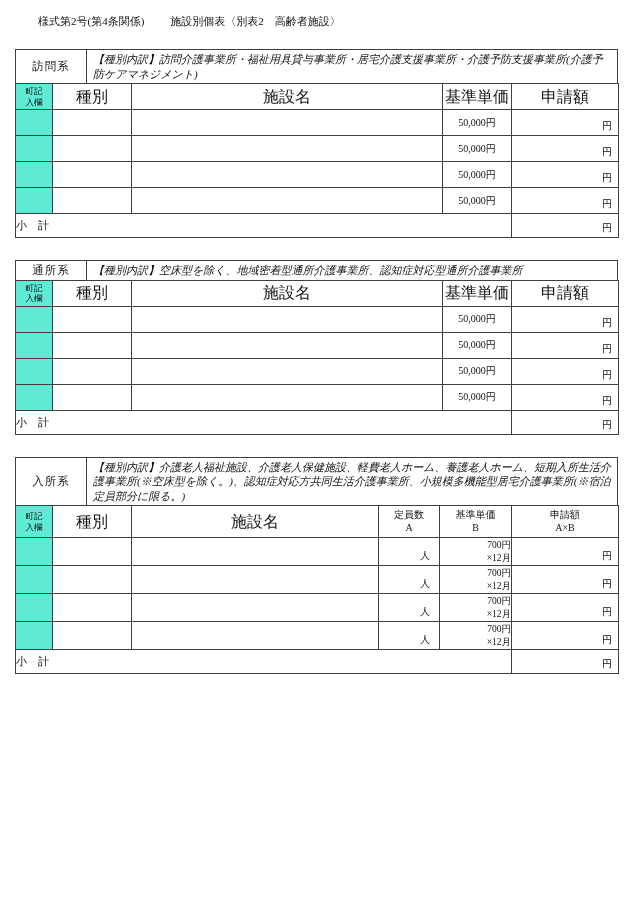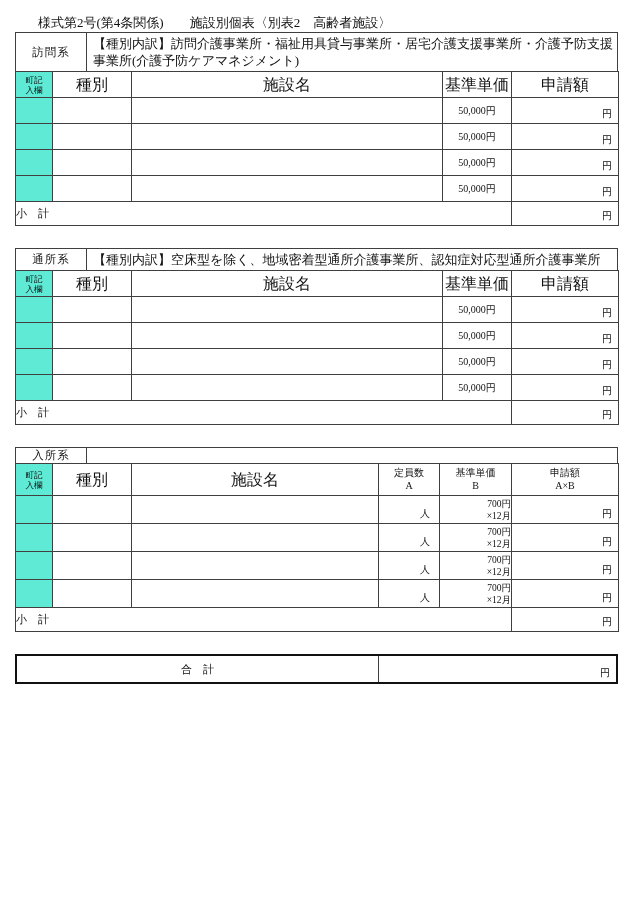--- a/index.html
+++ b/index.html
@@ -5,34 +5,34 @@
   * { box-sizing: border-box; margin: 0; padding: 0; }
   html, body { background: #ffffff; }
   body {
     width: 630px; height: 903px;
     font-family: "Liberation Serif", "DejaVu Serif", serif;
     color: #111111;
     position: relative;
   }
   .page { padding: 14px 12px 0 15px; }
 
-  .doc-title { font-size: 13px; white-space: nowrap; margin-left: 23px; }
+  .doc-title { font-size: 11px; white-space: nowrap; margin-left: 23px; margin-bottom: 20px; }
   .doc-title .part2 { margin-left: 26px; }
 
   .section { width: 603px; margin-bottom: 22px; }
 
   
   .sec-head { display: flex; border: 1px solid #3f3f3f; border-bottom: none; }
   .sec-name {
     width: 71px; min-width: 71px;
     border-right: 1px solid #3f3f3f;
     display: flex; align-items: center; justify-content: center;
     font-size: 11.5px; letter-spacing: 1px;
   }
-  .sec-desc { flex: 1; padding: 2px 4px 2px 6px; font-size: 13px; line-height: 1.32; }
+  .sec-desc { flex: 1; padding: 2px 4px 2px 6px; font-size: 11px; line-height: 1.32; font-style: italic; }
 
   table { border-collapse: collapse; table-layout: fixed; width: 603px; }
   td { border: 1px solid #3f3f3f; padding: 0; overflow: hidden; }
   .shaded { background: #5eead4; }
 
   .colhead td { text-align: center; vertical-align: middle; font-size: 16px; line-height: 1.25; }
   .colhead .town-head { font-size: 8.5px; line-height: 1.2; }
   .colhead .two-line { font-size: 10px; line-height: 1.25; }
   tr.colhead-1 { height: 26px; }
   tr.colhead-3 { height: 32px; }
@@ -185,20 +185,21 @@
         <td colspan="4" class="subtotal-cell">小　計</td>
         <td class="yen-cell">円</td>
       </tr>
     </tbody>
       </table>
   </div>
 
   <div class="section">
     <div class="sec-head">
       <div class="sec-name">入所系</div>
+      <div class="sec-desc">【種別内訳】介護老人福祉施設、介護老人保健施設、軽費老人ホーム、養護老人ホーム、短期入所生活介護事業所(※空床型を除く。)、認知症対応方共同生活介護事業所、小規模多機能型居宅介護事業所(※宿泊定員部分に限る。)</div>
     </div>
     <table>
       <colgroup>
           <col style="width:37px">
           <col style="width:79px">
           <col style="width:247px">
           <col style="width:61px">
           <col style="width:72px">
           <col style="width:107px">
         </colgroup>
@@ -268,18 +269,14 @@
         <td class="yen-cell">円</td>
       </tr>
       <tr class="subtotal-row">
         <td colspan="5" class="subtotal-cell">小　計</td>
         <td class="yen-cell">円</td>
       </tr>
     </tbody>
       </table>
   </div>
 
-  <div class="total-box">
-    <div class="total-label">合　計</div>
-    <div class="total-amount">円</div>
-  </div>
 
 </div>
 
 </body></html>

